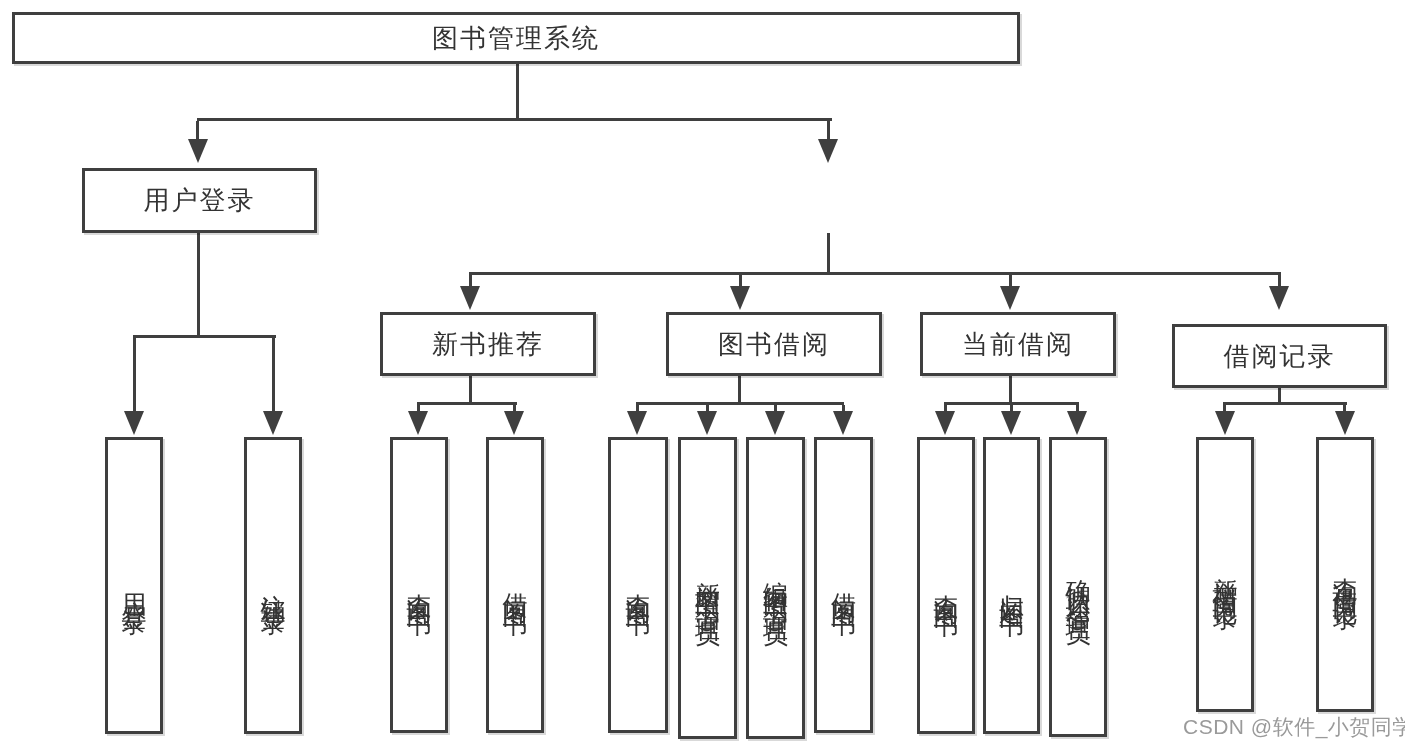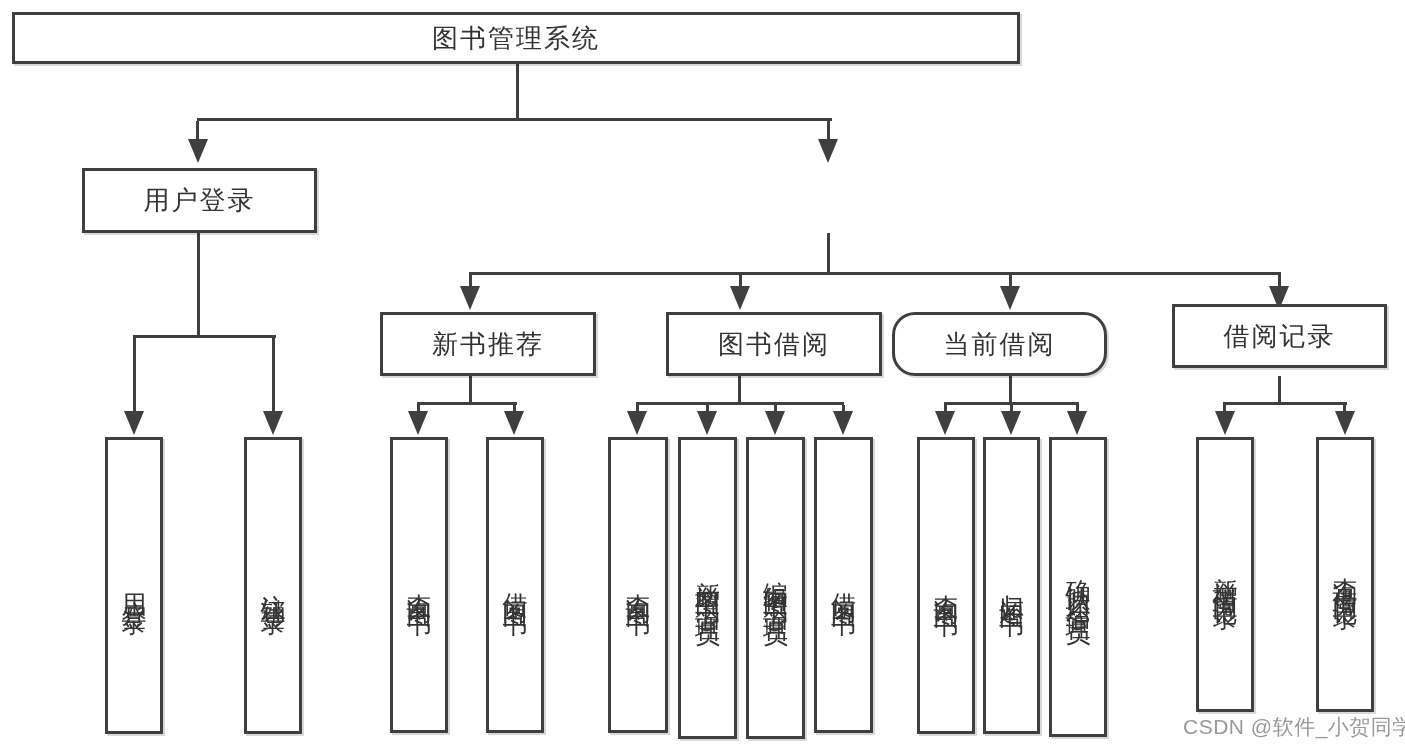--- a/index.html
+++ b/index.html
@@ -102,24 +102,24 @@
   <div class="node" style="left:82px;top:168px;width:235px;height:65px;">
     <span>用户登录</span>
   </div>
 
   <div class="node" style="left:380px;top:312px;width:216px;height:64px;">
     <span>新书推荐</span>
   </div>
   <div class="node" style="left:632px;top:312px;width:216px;height:64px;margin-left:34px;">
     <span>图书借阅</span>
   </div>
-  <div class="node" style="left:892px;top:312px;width:215px;height:64px;border-radius:23px;">
+  <div class="node" style="left:920px;top:312px;width:196px;height:64px;">
     <span>当前借阅</span>
   </div>
-  <div class="node" style="left:1172px;top:304px;width:215px;height:64px;">
+  <div class="node" style="left:1172px;top:324px;width:215px;height:64px;">
     <span>借阅记录</span>
   </div>
 
   <div class="node leaf" style="left:105px;top:437px;width:58px;height:297px;">
     <span class="v">用户登录</span>
   </div>
   <div class="node leaf" style="left:244px;top:437px;width:58px;height:297px;">
     <span class="v">注销登录</span>
   </div>
 

